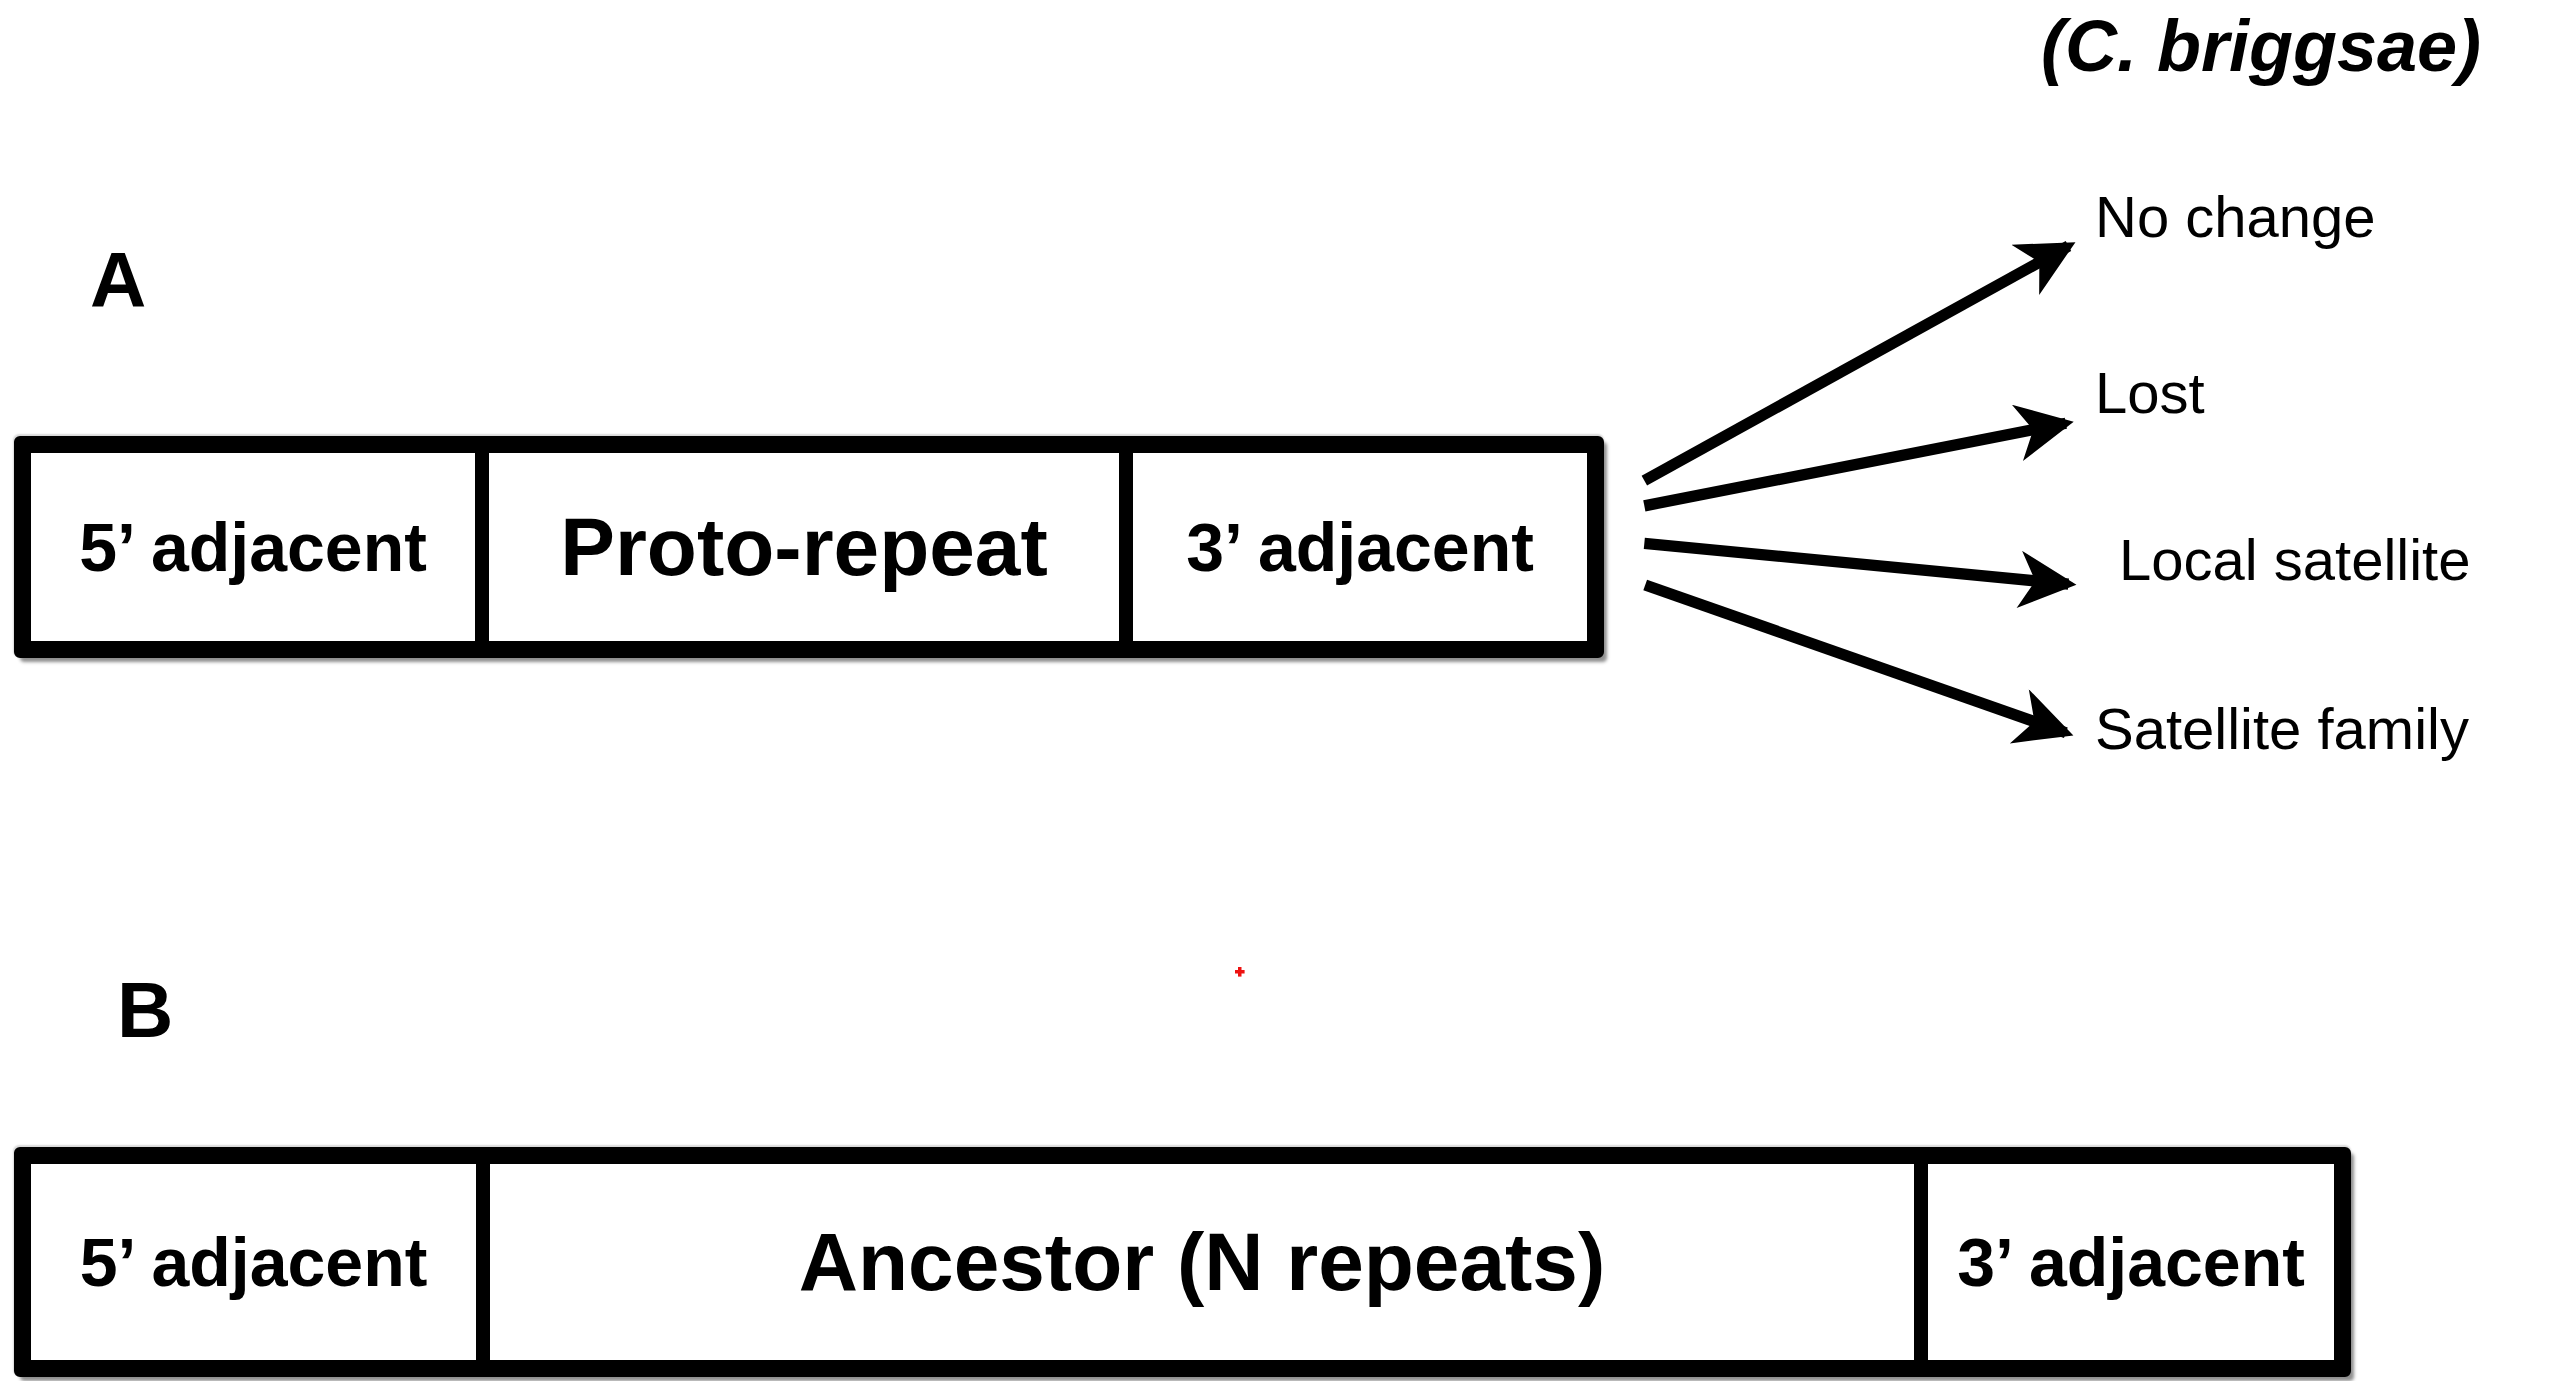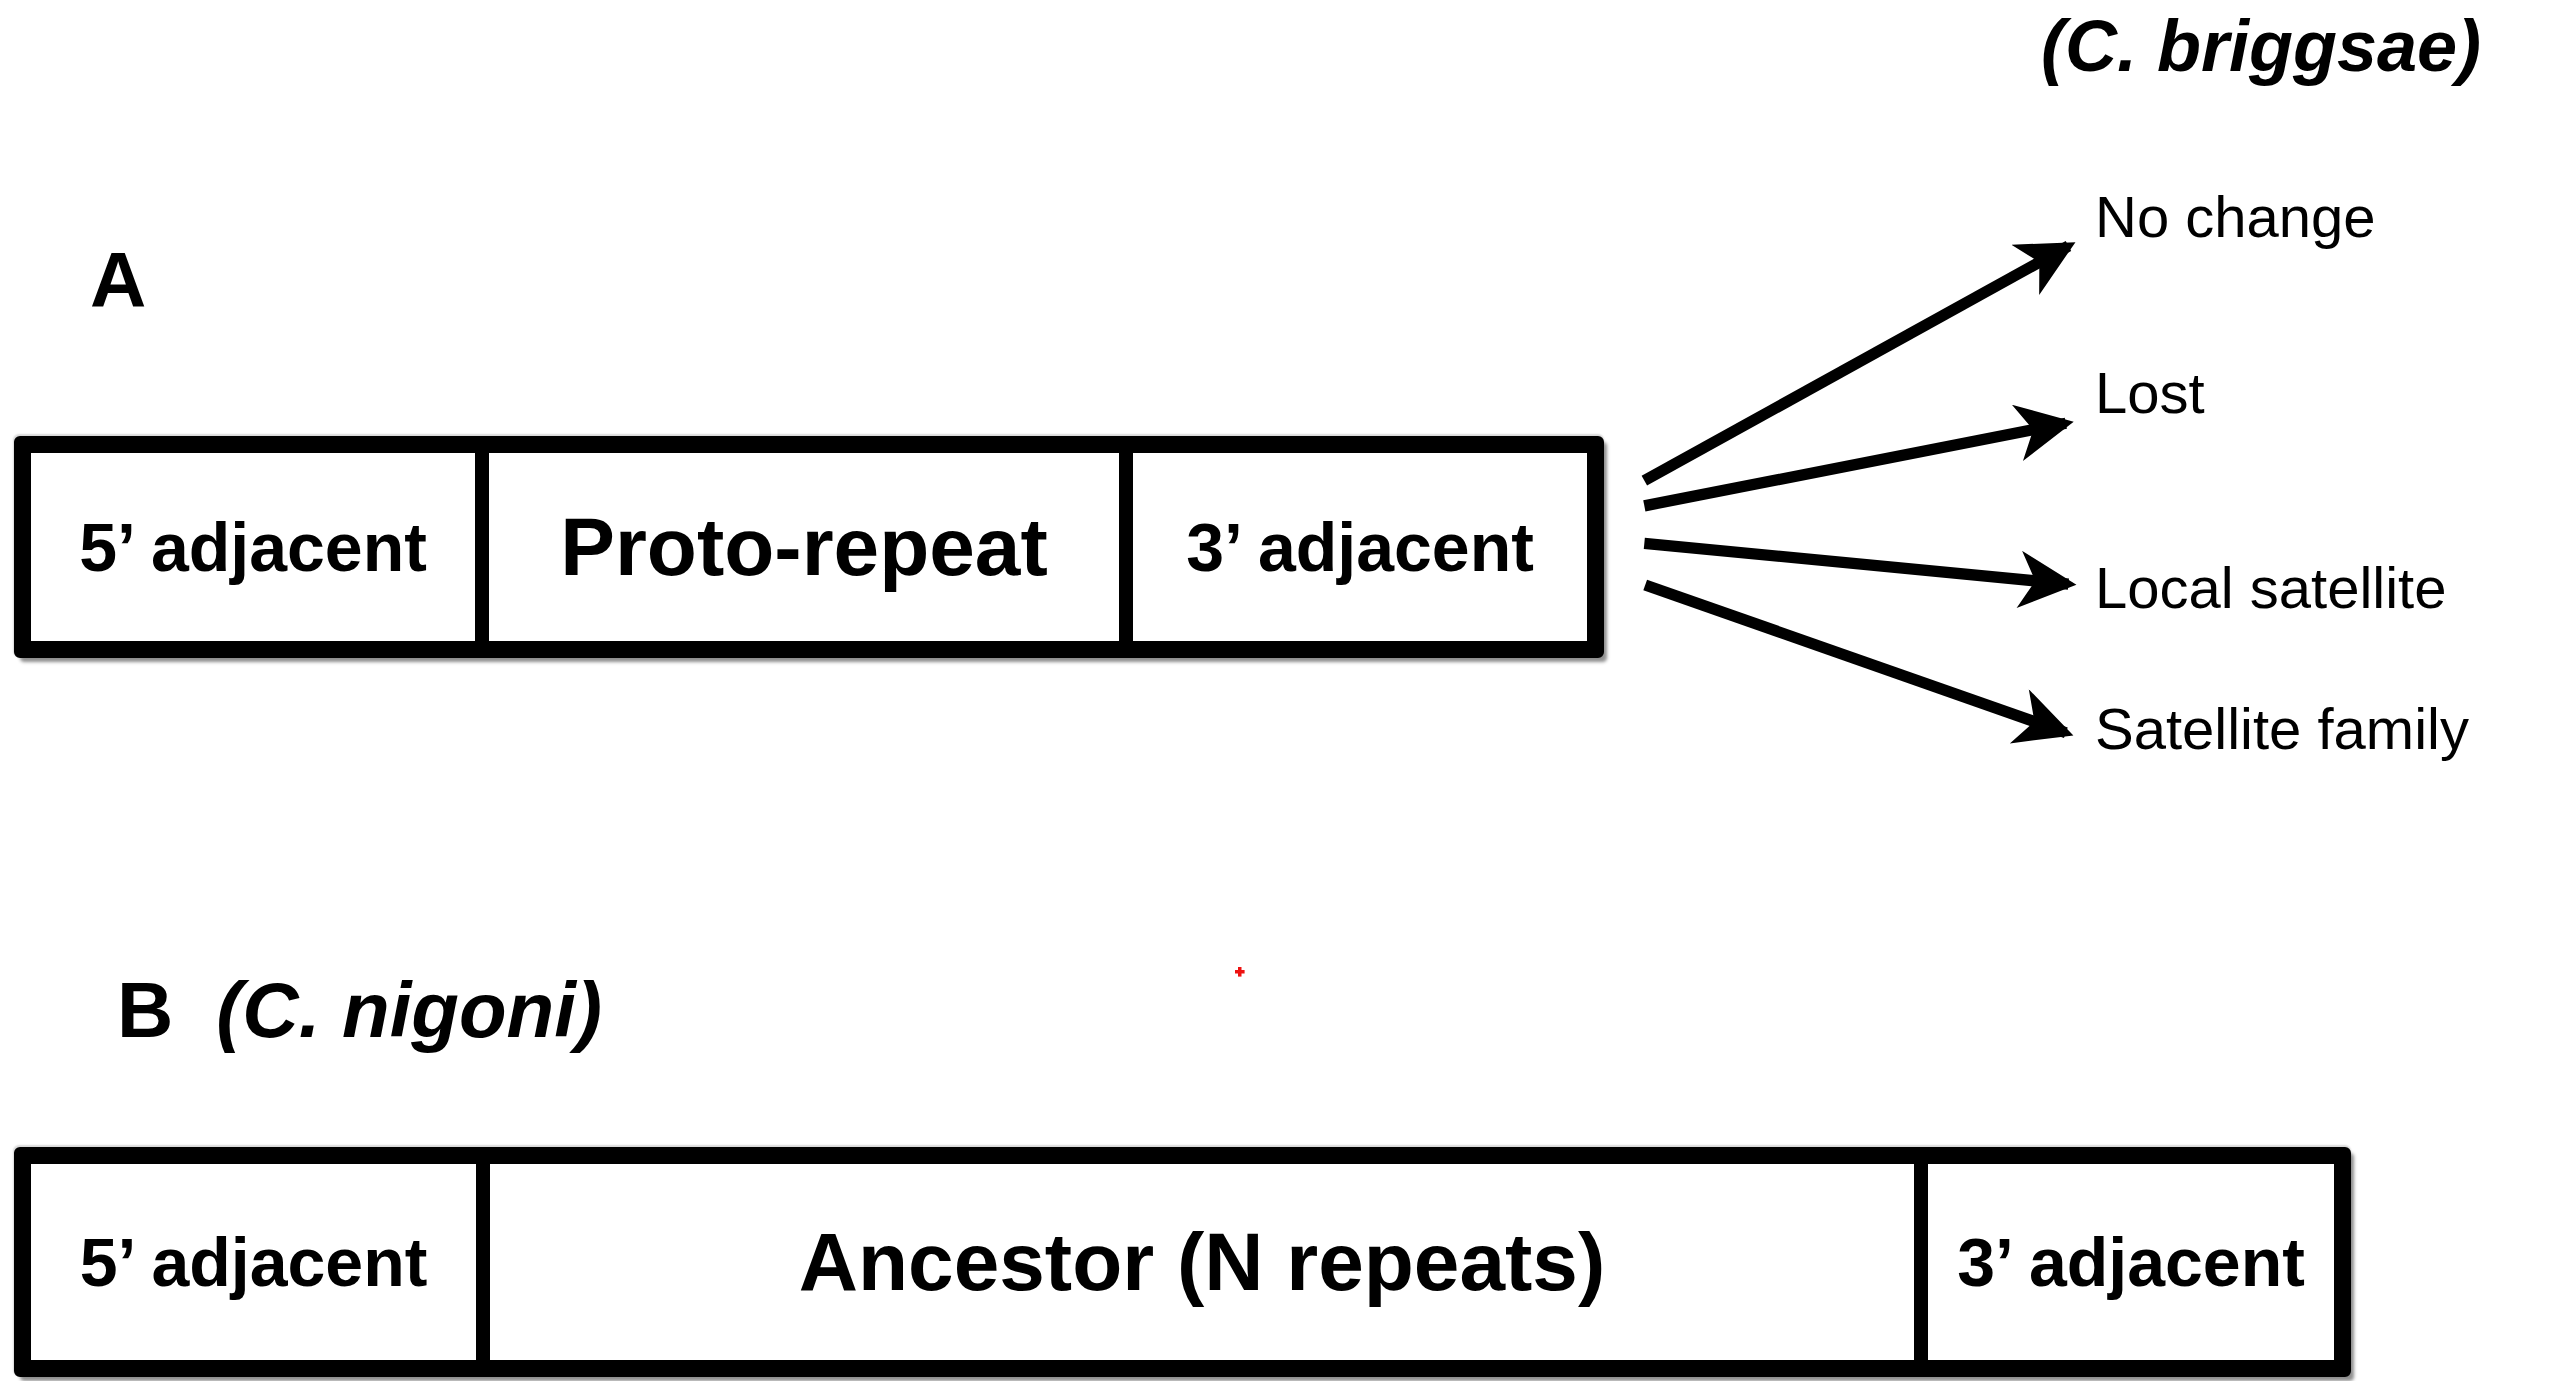--- a/index.html
+++ b/index.html
@@ -42,21 +42,21 @@
   .box-b .c3{width:406px;}
   
   .arrows{position:absolute;left:0;top:0;width:2576px;height:1382px;pointer-events:none;}
   
   .outcome{
     position:absolute;left:2095px;font-size:58px;font-weight:normal;line-height:1;
     white-space:nowrap;
   }
   .outcome.o1{top:188px;}
   .outcome.o2{top:364px;}
-  .outcome.o3{top:559px;}
+  .outcome.o3{top:531px;margin-left:24px;}
   .outcome.o4{top:700px;}
   
   .red-mark{
     position:absolute;left:1235px;top:967px;width:9.6px;height:9.6px;
     background:
       linear-gradient(#ee1211,#ee1211) center/9.6px 3.5px no-repeat,
       linear-gradient(#ee1211,#ee1211) center/3.5px 9.6px no-repeat;
   }
 </style>
 </head>
@@ -98,21 +98,20 @@
 
   <div class="outcome o1">No change</div>
   <div class="outcome o2">Lost</div>
   <div class="outcome o3">Local satellite</div>
   <div class="outcome o4">Satellite family</div>
 
   <div class="red-mark"></div>
 
   <div class="panel-title title-b">
     <span class="letter">B</span>
-    <span class="paren">(C. nigoni)</span>
   </div>
 
   <div class="locus-box box-b">
     <div class="cell side c1 div-right">5’ adjacent</div>
     <div class="cell main div-right">Ancestor (N repeats)</div>
     <div class="cell side c3">3’ adjacent</div>
   </div>
 
 </div>
 

